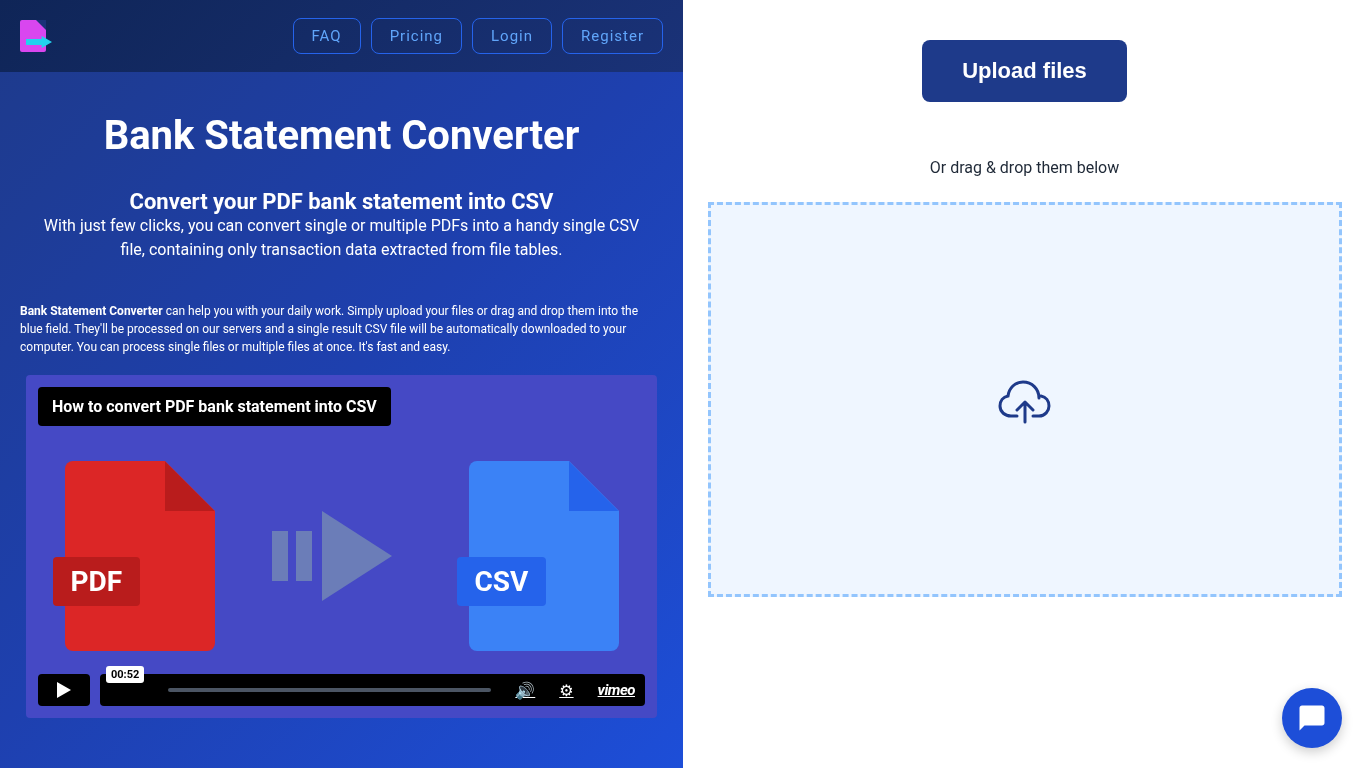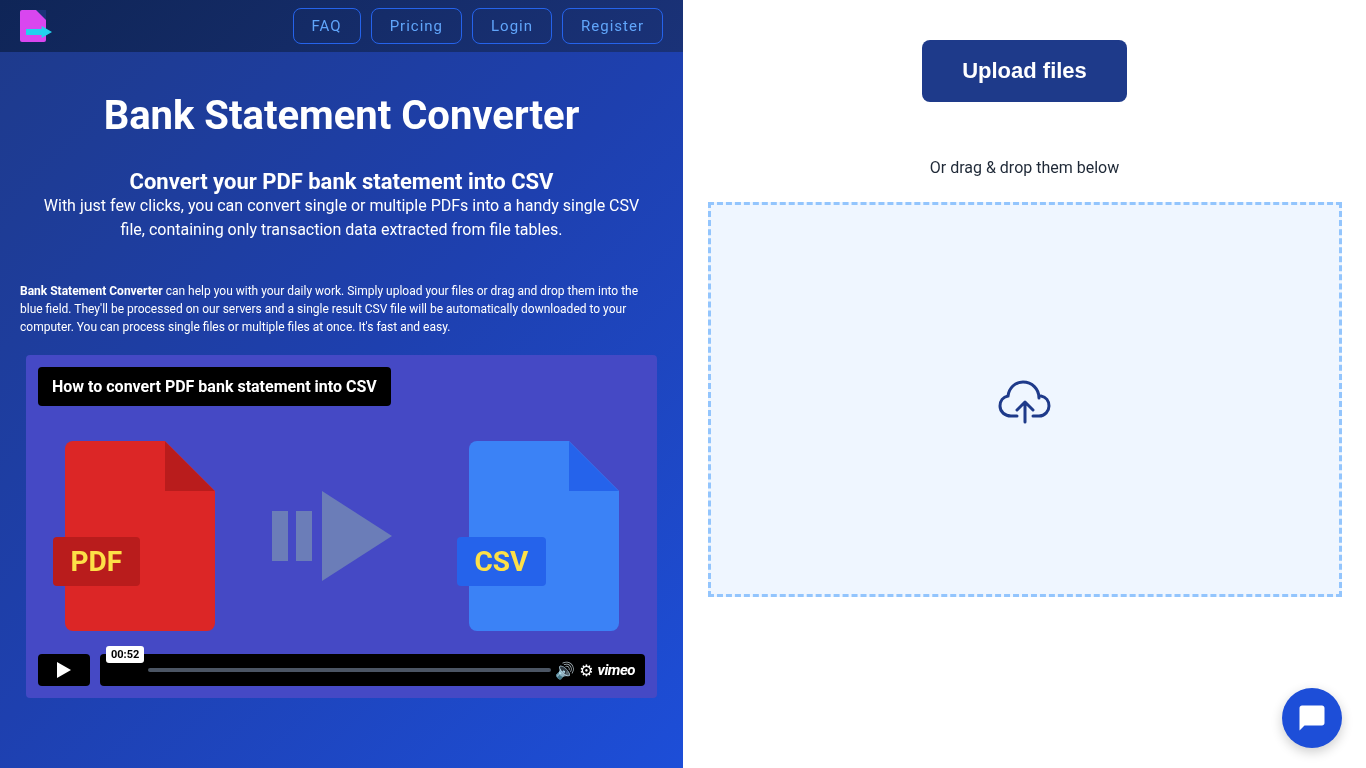--- a/index.html
+++ b/index.html
@@ -19,21 +19,21 @@
     }
     .left-panel::-webkit-scrollbar { width: 10px; }
     .left-panel::-webkit-scrollbar-track { background: #4b5563; }
     .left-panel::-webkit-scrollbar-thumb { background: #9ca3af; border-radius: 5px; }
     .header {
       display: flex;
       align-items: center;
       justify-content: space-between;
       padding: 10px 20px;
       background: linear-gradient(135deg, #0f2557 0%, #1a3278 100%);
-      height: 52px;
+      height: 72px;
     }
     .logo {
       width: 32px;
       height: 32px;
       position: relative;
     }
     .logo-file {
       width: 26px;
       height: 32px;
       background: #d946ef;
@@ -152,21 +152,21 @@
       width: 50px;
       height: 50px;
       clip-path: polygon(0 0, 0 100%, 100% 100%);
     }
     .file-icon.pdf::after { background: #b91c1c; }
     .file-icon.csv::after { background: #2563eb; }
     .file-label {
       position: absolute;
       bottom: 45px;
       left: -12px;
-      color: #fde047;
+      color: #ffffff;
       font-weight: bold;
       font-size: 28px;
       padding: 8px 18px;
       border-radius: 4px;
     }
     .file-icon.pdf .file-label { background: #b91c1c; }
     .file-icon.csv .file-label { background: #2563eb; }
     .convert-arrow {
       width: 140px;
       height: 60px;
@@ -215,21 +215,22 @@
       border-color: transparent transparent transparent white;
     }
     .progress-container {
       flex: 1;
       background: #000;
       border-radius: 4px;
       height: 32px;
       display: flex;
       align-items: center;
       padding: 0 10px;
-      gap: 4px;
+      gap: 24px;
+      text-decoration: underline;
     }
     .time-badge {
       background: white;
       color: black;
       font-size: 11px;
       padding: 2px 5px;
       border-radius: 3px;
       font-weight: bold;
       position: relative;
       top: -16px;

